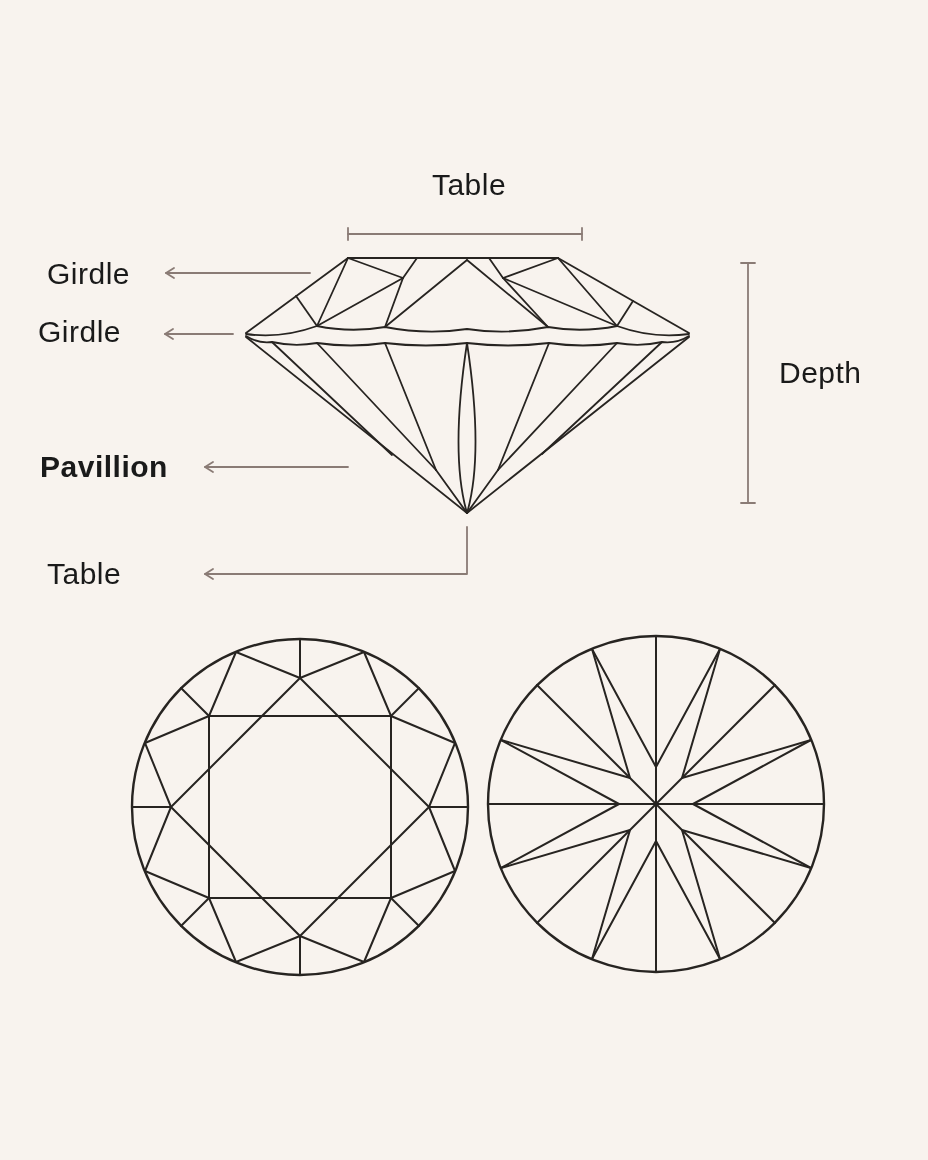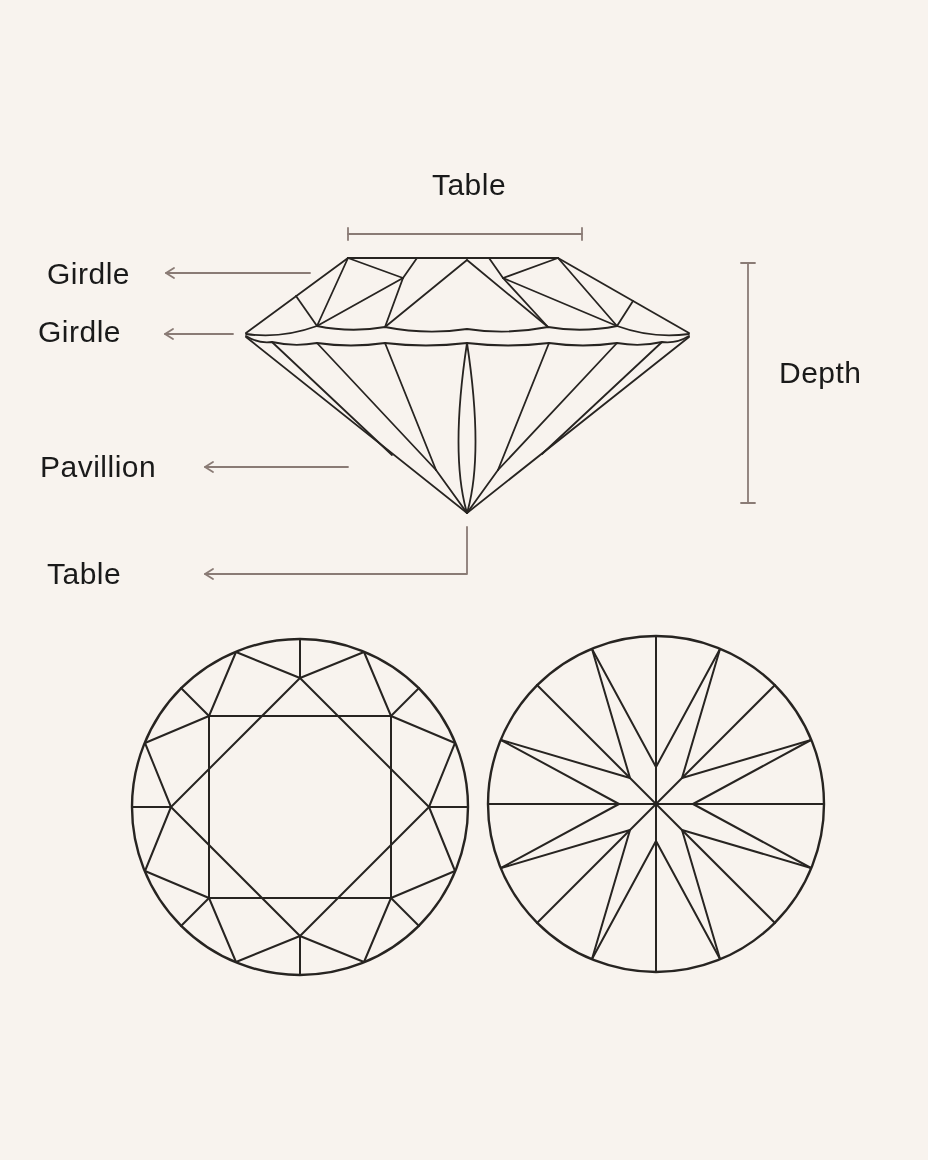--- a/index.html
+++ b/index.html
@@ -149,18 +149,18 @@
       </g>
     </g>
   </svg>
 
   <div class="lbl centered" style="left:469px;top:170px;">Table</div>
 
   <div class="lbl" style="left:47px;top:259px;">Girdle</div>
 
   <div class="lbl" style="left:38px;top:317px;">Girdle</div>
 
-  <div class="lbl" style="left:40px;top:452px;">Pavillion</div>
+  <div class="lbl" style="left:40px;top:452px;font-weight:bold;">Pavillion</div>
 
   <div class="lbl" style="left:47px;top:559px;">Table</div>
 
   <div class="lbl" style="left:763px;top:358px;margin-left:16px;">Depth</div>
 </div>
 
 </body></html>

